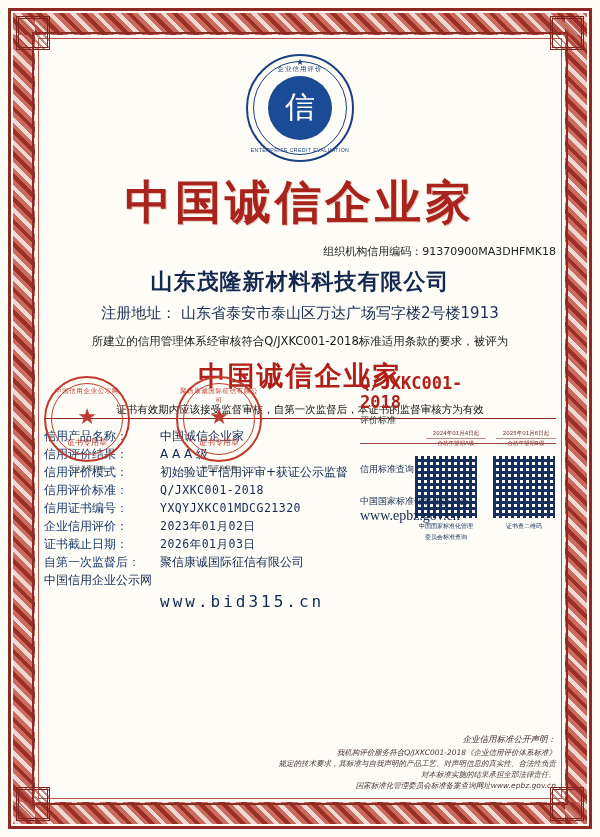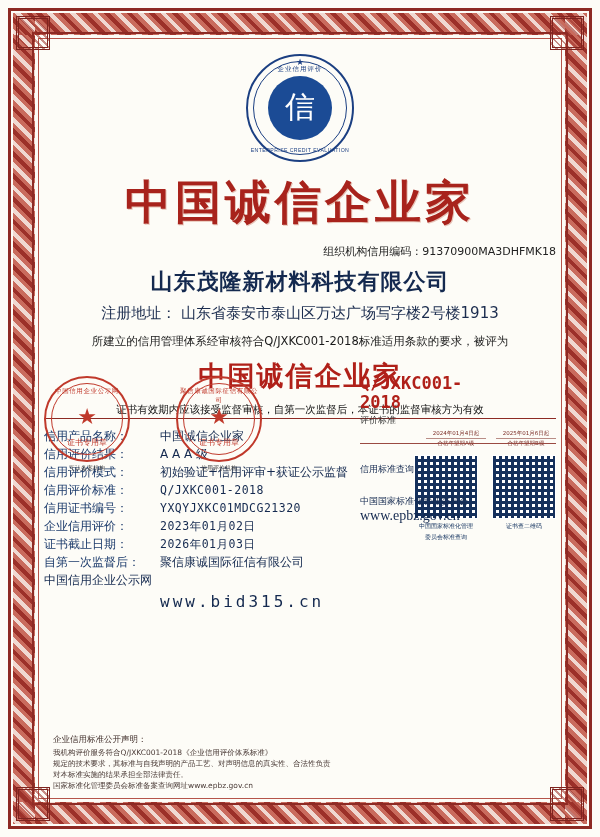--- a/index.html
+++ b/index.html
@@ -358,25 +358,26 @@
     font-size: 14px;
     color: #14294f;
     font-family: Liberation Serif, serif;
   }
 
   
   .footer {
     position: absolute;
     left: 9px; right: 0;
     bottom: 2px;
-    text-align: left;
+    text-align: right;
     color: #4a3a36;
     font-size: 7.5px;
     line-height: 11px;
     font-family: "DejaVu Sans", sans-serif;
+    font-style: italic;
   }
   .footer .f-title {
     font-size: 8.5px;
     color: #3d2a26;
     margin-bottom: 2px;
   }
 </style>
 </head>
 <body>
 

